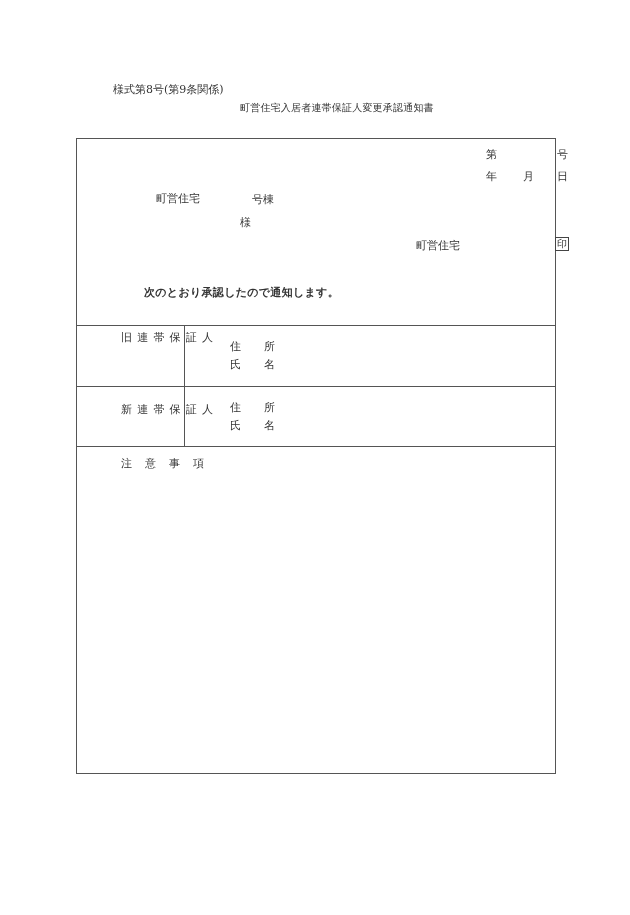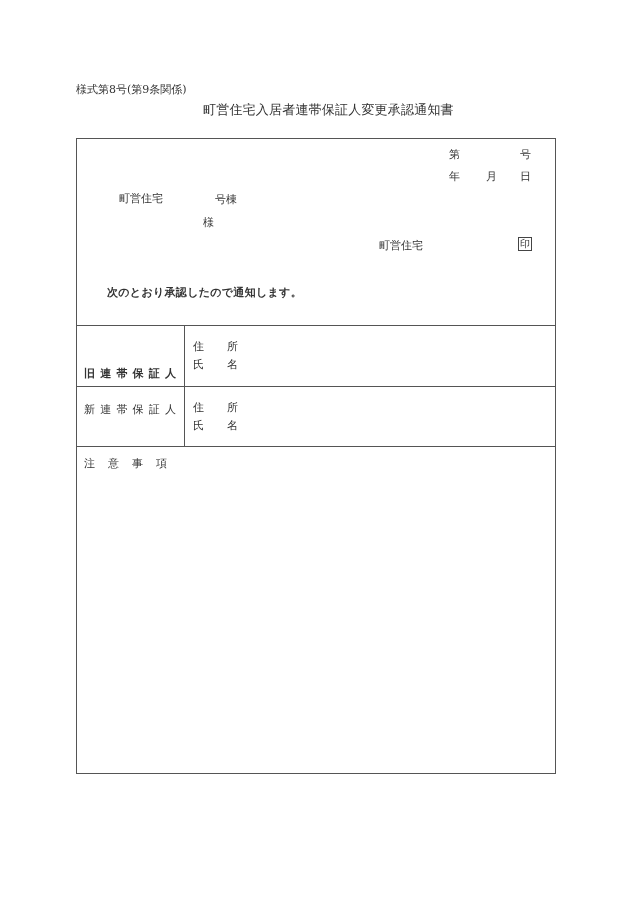--- a/index.html
+++ b/index.html
@@ -9,24 +9,24 @@
     }
     body {
       width: 630px;
       height: 915px;
       position: relative;
       overflow: hidden;
       font-family: "DejaVu Serif", "Liberation Serif", serif;
       color: #333333;
       font-size: 11px;
     }
-    .abs { position: absolute; white-space: nowrap; line-height: 1; }
+    .abs { position: absolute; white-space: nowrap; line-height: 1; margin-left: 37px; }
 
     .form-number { left: 76px; top: 84px; font-size: 11px; }
-    .doc-title { left: 203px; top: 103px; font-size: 13px; letter-spacing: 0.2px; }
+    .doc-title { left: 203px; top: 103px; font-size: 10px; letter-spacing: 0.2px; }
 
     .form-frame {
       position: absolute;
       left: 76px;
       top: 138px;
       width: 478px;
       height: 634px;
       border: 1.5px solid #555555;
       box-sizing: content-box;
     }
@@ -55,21 +55,21 @@
     .mayor { left: 379px; top: 240px; }
     .seal {
       left: 518px; top: 237px;
       border: 1px solid #444;
       padding: 1px 1px;
       font-size: 10px;
     }
     .notice-text { left: 107px; top: 287px; letter-spacing: 0.3px; font-weight: bold; }
 
     .row-label { left: 84px; letter-spacing: 5.2px; }
-    .old-label { top: 368px; font-weight: bold; }
+    .old-label { top: 332px; }
     .new-label { top: 404px; }
 
     .field-lbl { left: 193px; }
     .field-lbl2 { left: 227px; }
     .old-addr { top: 341px; }
     .old-name { top: 359px; }
     .new-addr { top: 402px; }
     .new-name { top: 420px; }
 
     .notes-label { left: 84px; top: 458px; word-spacing: 0; }

